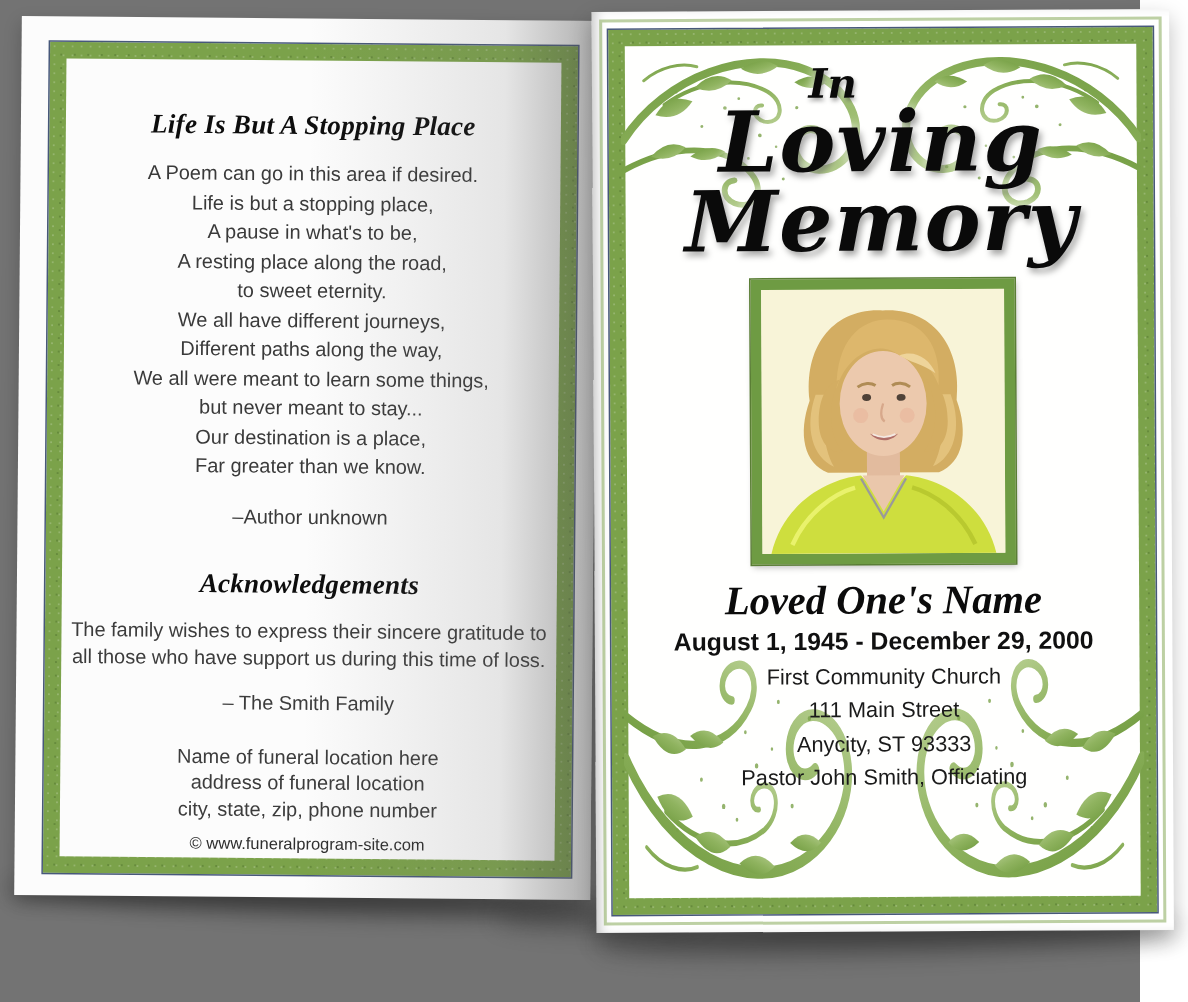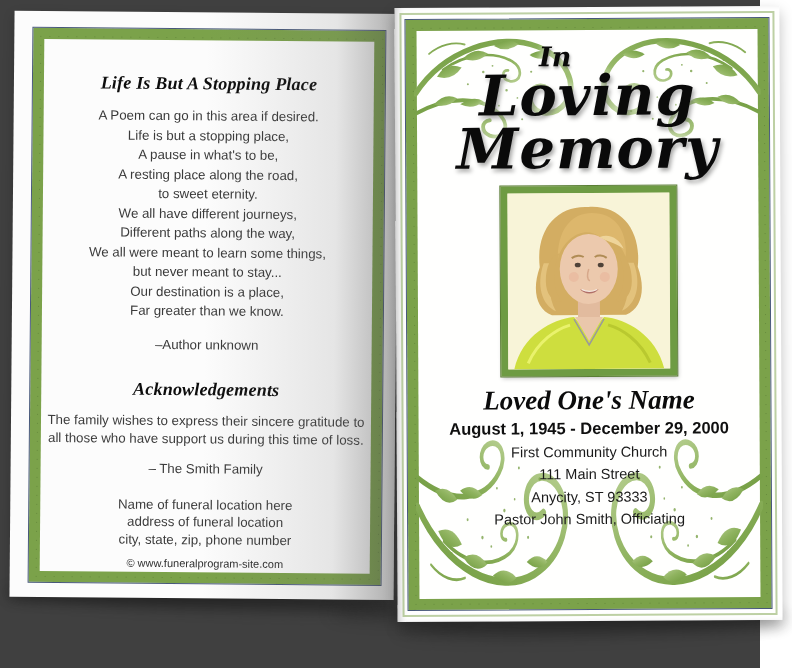--- a/index.html
+++ b/index.html
@@ -1,17 +1,17 @@
 <!DOCTYPE html>
 <html><head>
 <meta charset="utf-8">
 <style>
   html,body{margin:0;padding:0;background:#ffffff;}
   body{width:792px;height:668px;overflow:hidden;font-family:"Liberation Sans",sans-serif;}
-  .stage{position:relative;width:760px;height:668px;background:#404040;text-decoration:underline;}
+  .stage{position:relative;width:760px;height:668px;background:#737373;text-decoration:underline;}
 
   
   .shadow{position:absolute;background:rgba(25,25,25,.50);border-radius:50%;}
   .shadow-left{left:4px;top:589px;width:392px;height:20px;filter:blur(7px);transform:rotate(2deg);}
   .shadow-right{left:398px;top:613px;width:388px;height:22px;filter:blur(8px);transform:rotate(-1.6deg);opacity:.85;}
   .shadow-fold{left:330px;top:604px;width:140px;height:16px;filter:blur(8px);opacity:.7;}
 
   
   .page{position:absolute;box-shadow:0 5px 12px rgba(0,0,0,.22);}
   .page-left{left:12px;top:14px;width:384px;height:586px;background:#fcfcfc;transform:rotate(.5deg);transform-origin:right center;}

